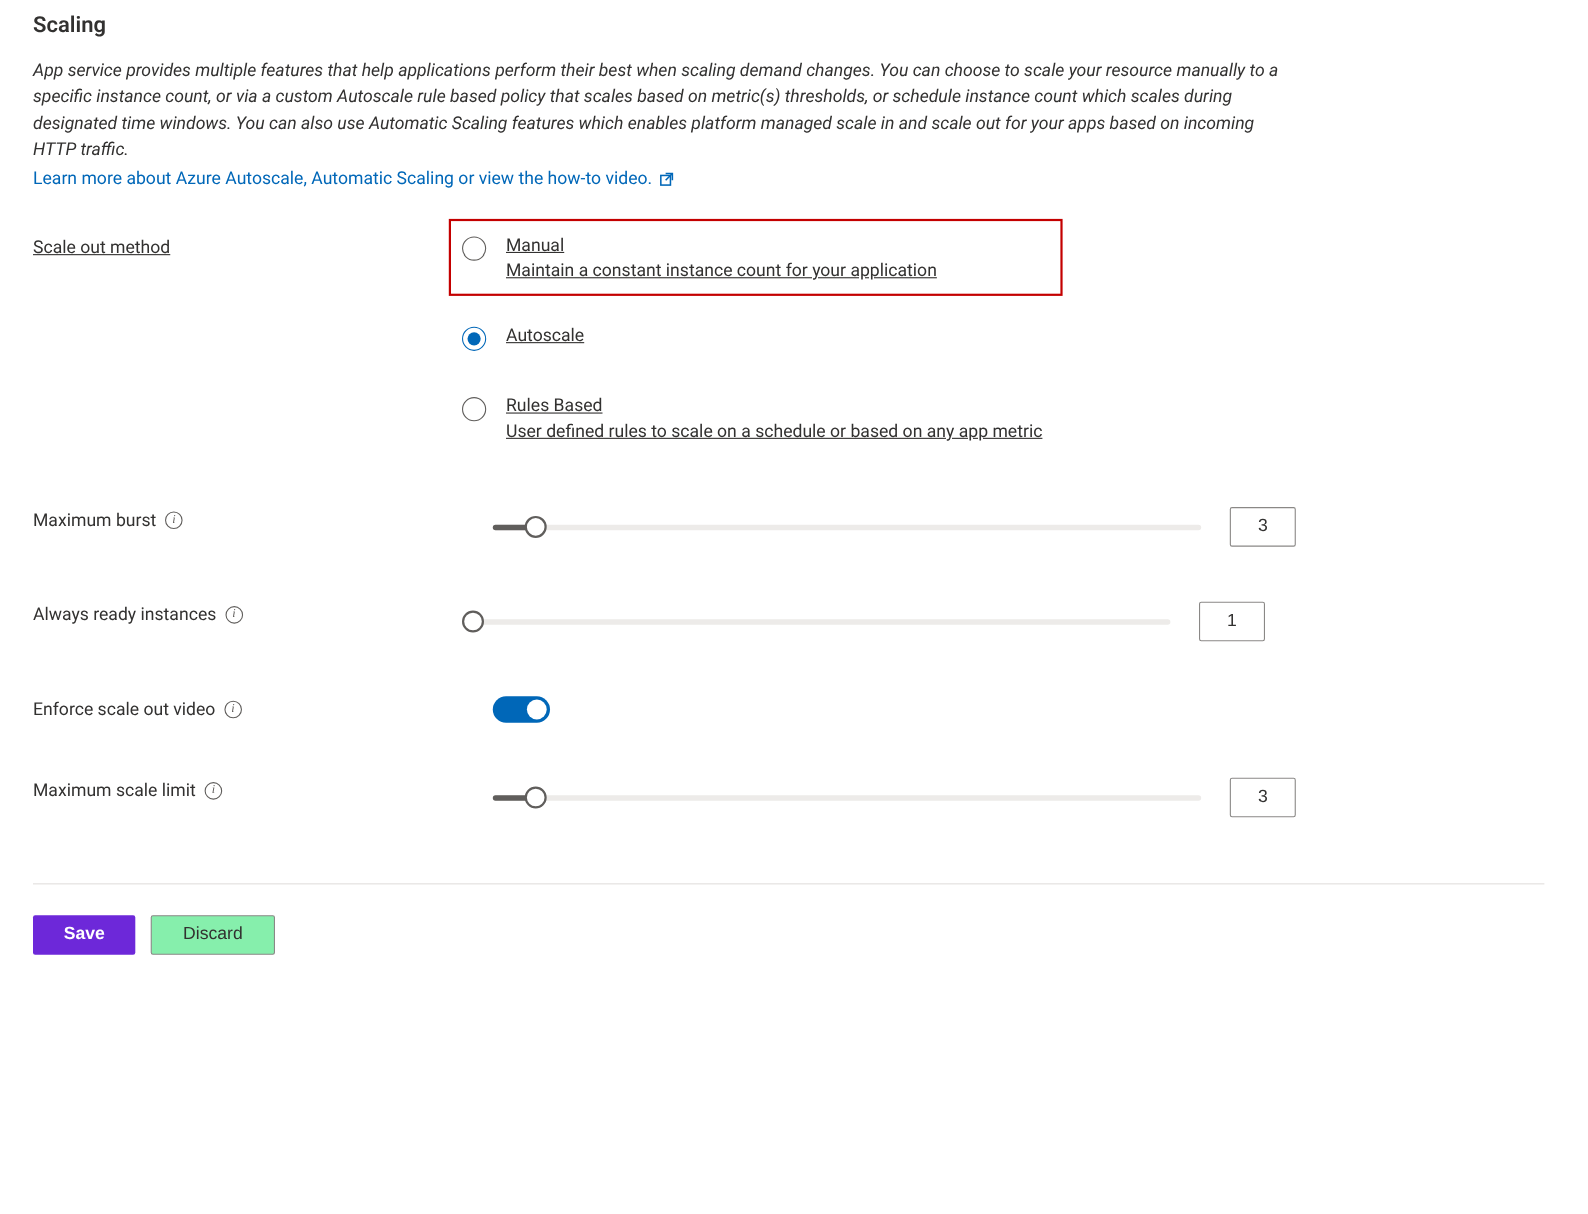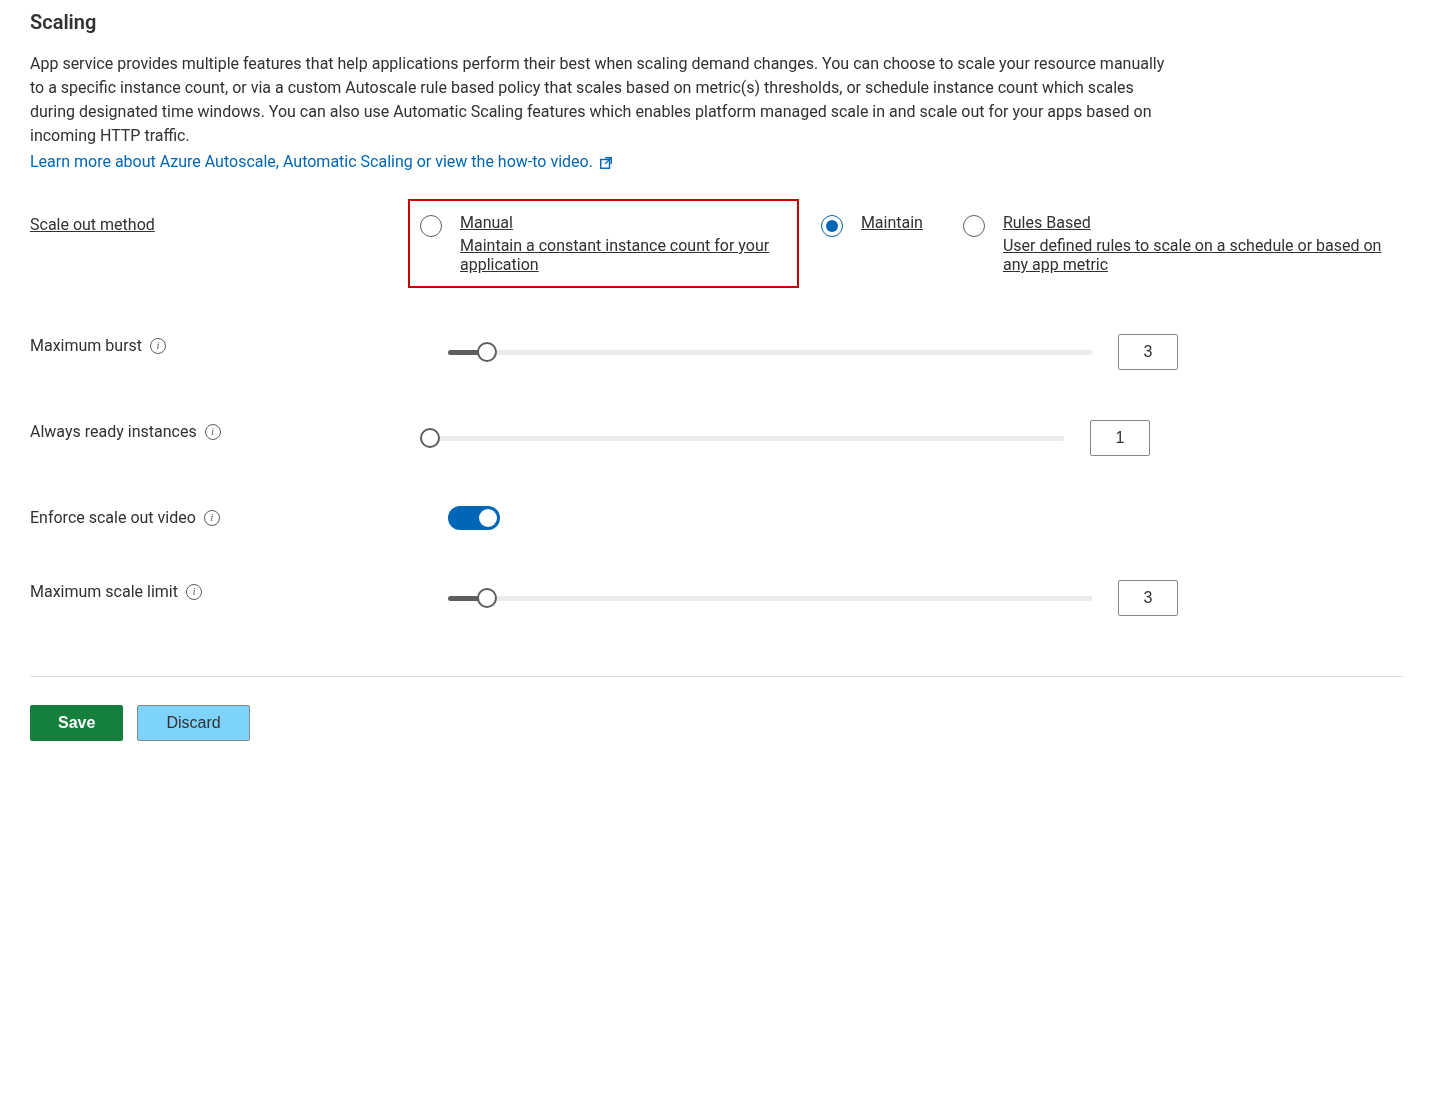--- a/index.html
+++ b/index.html
@@ -20,20 +20,21 @@
     font-weight: 600;
     color: #323130;
     margin: 0 0 18px 0;
   }
   .desc {
     font-size: 16px;
     color: #323130;
     line-height: 1.5;
     margin: 0 0 4px 0;
     max-width: 1140px;
+    font-style: italic;
   }
   .link {
     color: #0067b8;
     font-size: 16px;
     text-decoration: none;
     display: inline-flex;
     align-items: center;
     gap: 6px;
   }
   .ext-icon {
@@ -73,20 +74,21 @@
     justify-content: center;
     font-size: 11px;
     font-style: italic;
     font-family: Georgia, serif;
     color: #605e5c;
     line-height: 1;
   }
   
   .radio-group {
     display: flex;
+    flex-direction: column;
     gap: 40px;
   }
   .radio-option {
     display: flex;
     align-items: flex-start;
     gap: 18px;
     cursor: pointer;
   }
   .radio-circle {
     width: 22px;
@@ -198,27 +200,27 @@
     height: 36px;
     padding: 0 28px;
     font-size: 16px;
     border-radius: 2px;
     cursor: pointer;
     display: inline-flex;
     align-items: center;
     justify-content: center;
   }
   .btn-primary {
-    background: #15803d;
+    background: #6d28d9;
     color: #ffffff;
     border: none;
     font-weight: 600;
   }
   .btn-secondary {
-    background: #7dd3fc;
+    background: #86efac;
     color: #323130;
     border: 1px solid #8a8886;
     text-align: right;
   }
   .radio-row { margin-bottom: 60px; text-decoration: underline; }
 </style>
 </head>
 <body>
 
 <div class="page">
@@ -251,21 +253,21 @@
               <div class="radio-texts">
                 <div class="radio-title">Manual</div>
                 <div class="radio-sub">Maintain a constant instance count for your application</div>
               </div>
             </div>
           </div>
 
           <div class="radio-option">
             <div class="radio-circle selected"></div>
             <div class="radio-texts">
-              <div class="radio-title">Maintain</div>
+              <div class="radio-title">Autoscale</div>
             </div>
           </div>
 
           <div class="radio-option">
             <div class="radio-circle"></div>
             <div class="radio-texts">
               <div class="radio-title">Rules Based</div>
               <div class="radio-sub">User defined rules to scale on a schedule or based on any app metric</div>
             </div>
           </div>

